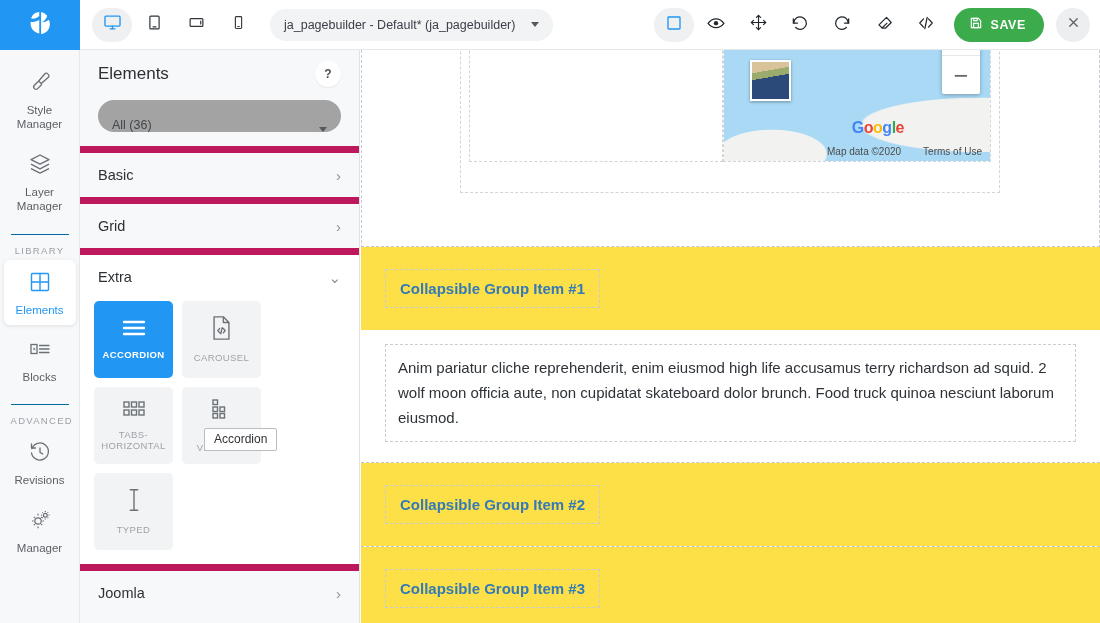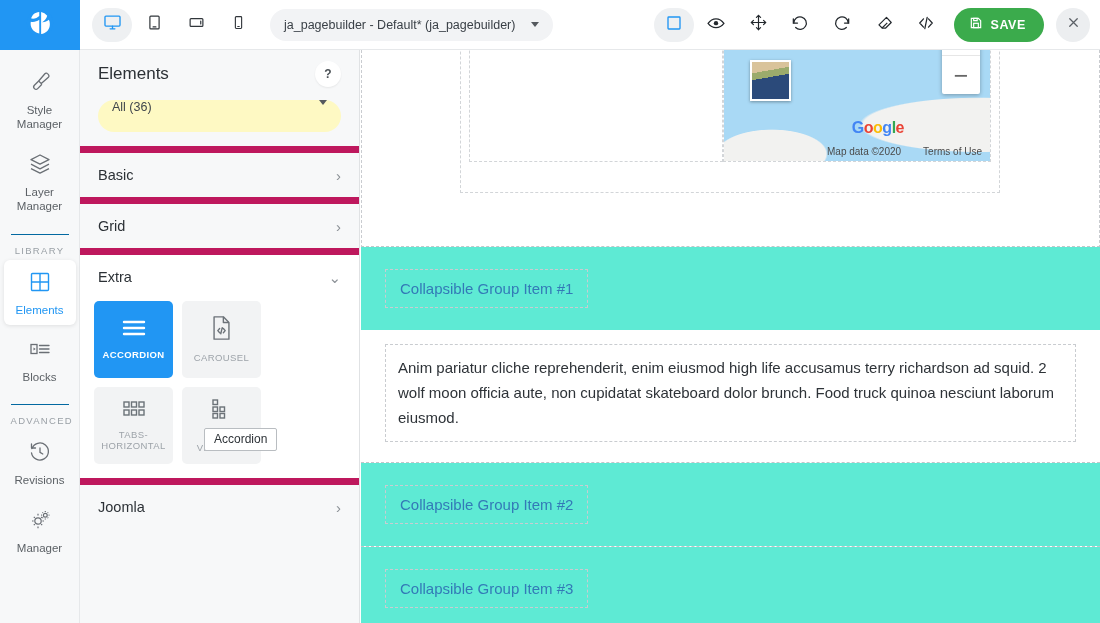--- a/index.html
+++ b/index.html
@@ -100,22 +100,22 @@
   }
   .panelhead .ptitle { font-size: 17px; color: #2c3136; }
   .helpbtn {
     width: 26px; height: 26px; border-radius: 50%; background: #fff;
     display: flex; align-items: center; justify-content: center;
     font-size: 12px; font-weight: bold; color: #4a5055; cursor: pointer;
     box-shadow: 0 1px 2px rgba(0,0,0,.07);
   }
   .filterrow { padding: 2px 18px 14px; }
   .filterbox {
-    height: 32px; border-radius: 16px; background: #fef9c3;
-    display: flex; align-items: flex-start; justify-content: space-between;
+    height: 32px; border-radius: 16px; background: #a3a3a3;
+    display: flex; align-items: flex-end; justify-content: space-between;
     padding: 0 14px; cursor: pointer;
   }
   .filterbox .fv { font-size: 12.5px; color: #40464c; }
 
   .acc-sect {
     border-top: 7px solid #be185d;
     background: #f7f8f9;
   }
   .acc-head {
     height: 44px; display: flex; align-items: center; justify-content: space-between;
@@ -197,21 +197,21 @@
   .glogo .c4{color:#4285F4}.glogo .c5{color:#34A853}.glogo .c6{color:#EA4335}
   .mapfoot {
     position: absolute; right: 8px; bottom: 4px;
     display: flex; gap: 22px; font-size: 10px; color: #4a4a4a;
   }
 
   
   .accwrap { position: absolute; left: 0; right: 0; top: 196px; }
   .accsep { border-top: 1px dashed #c3c6ca; }
   .accitem-head {
-    background: #5eead4; padding: 22px 24px; position: relative;
+    background: #fde047; padding: 22px 24px; position: relative; font-weight: bold;
   }
   .acclink {
     display: inline-block; border: 1px dashed #c9ccd0;
     padding: 10px 14px; font-size: 15px; color: #337ab7; cursor: pointer;
     background: transparent;
   }
   .accitem-body {
     background: #ffffff; padding: 14px 24px 20px;
   }
   .accpara {
@@ -500,20 +500,28 @@
                 <rect x="2" y="2" width="4.5" height="4.5"></rect>
                 <rect x="2" y="9" width="4.5" height="4.5"></rect>
                   <rect x="9" y="9" width="4.5" height="4.5"></rect>
                 <rect x="2" y="15.5" width="4.5" height="4.5"></rect>
                   <rect x="9" y="15.5" width="4.5" height="4.5"></rect>
               </svg>
             </span>
             <span class="cl">TABS-VERTICAL</span>
           </div>
 
+          <div class="card">
+            <span>
+              <svg width="16" height="26" viewBox="0 0 16 28" fill="none" stroke="#6c7278" stroke-width="1.5" stroke-linecap="round">
+                <path d="M4 3h8M4 25h8M8 3v22"></path>
+              </svg>
+            </span>
+            <span class="cl">TYPED</span>
+          </div>
 
         </div>
       </div>
     </div>
 
     <div class="acc-sect">
       <div class="acc-head">
         <span class="at">Joomla</span>
         <span class="chev">›</span>
       </div>

